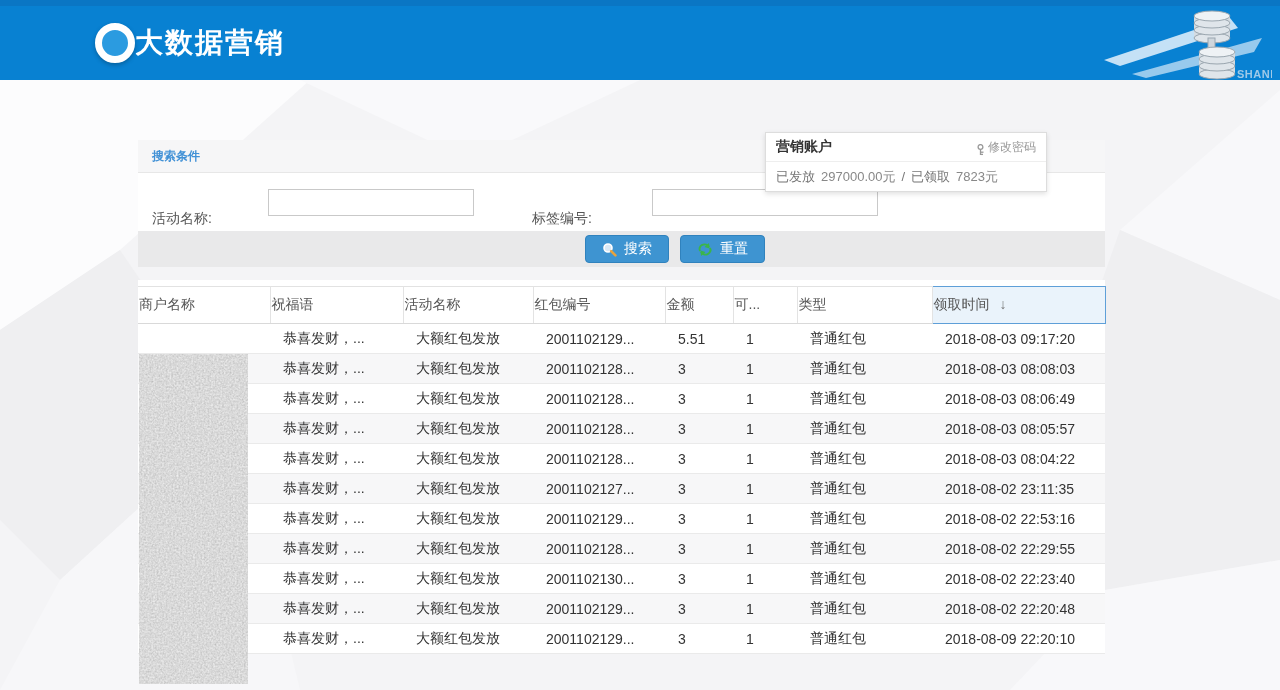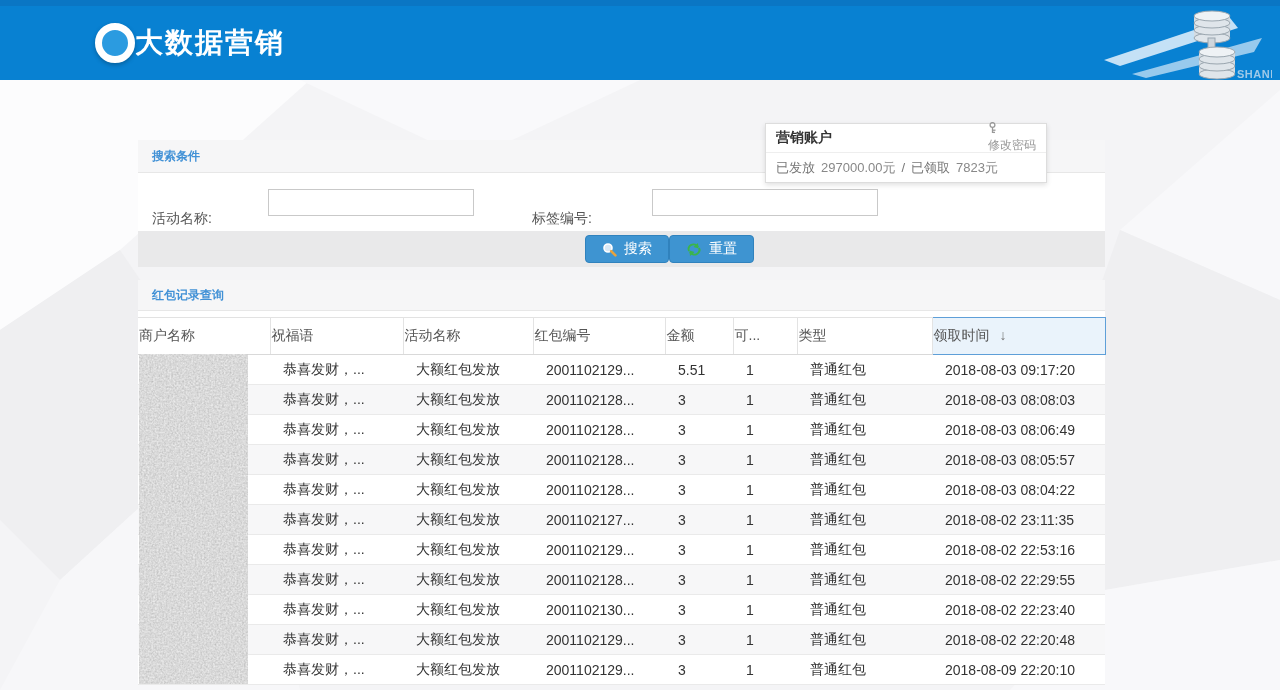--- a/index.html
+++ b/index.html
@@ -25,30 +25,30 @@
     box-shadow:0 2px 4px rgba(0,0,0,.25);
     margin-left:95px;
   }
   .app-title {
     color:#ffffff; font-size:28px; font-weight:bold; letter-spacing:2px;
   }
   .header-logo { position:absolute; right:8px; top:2px; }
 
   
   .account-panel {
-    position:absolute; left:765px; top:123px; width:282px; height:60px;
+    position:absolute; left:765px; top:132px; width:282px; height:60px;
     background:#ffffff; border:1px solid #ddd; box-shadow:0 2px 5px rgba(0,0,0,.12);
     z-index:20; font-size:13px;
   }
   .account-row1 {
     display:flex; align-items:center; justify-content:space-between;
     height:29px; padding:0 10px; border-bottom:1px solid #eee;
   }
   .account-title { font-size:14px; font-weight:bold; color:#333; }
-  .account-pwd { color:#999; font-size:12px; display:flex; align-items:flex-start; gap:3px; cursor:pointer;flex-direction:column; }
+  .account-pwd { color:#999; font-size:12px; display:flex; align-items:flex-end; gap:3px; cursor:pointer; }
   .account-row2 {
     display:flex; align-items:center; height:29px; padding:0 10px;
     color:#777; gap:6px; white-space:nowrap;
   }
   .account-row2 .num { color:#888; }
 
   
   .content { position:absolute; left:138px; top:140px; width:967px; z-index:10; }
 
   .panel-title-bar {
@@ -64,21 +64,21 @@
   .search-form label { margin-left:14px;margin-top:33px; }
   .search-form .inp {
     border:1px solid #c9c9c9; background:#fff; height:27px; width:206px;
     margin-left:56px; font-size:13px; padding:0 6px;
   }
   .search-form .lbl2 { margin-left:58px; }
   .search-form .inp2 { margin-left:60px; width:226px; }
 
   .button-bar {
     background:#e9e9ea; height:36px; display:flex; align-items:center;
-    padding-left:447px; 
+    padding-left:447px; gap:11px;
   }
   .btn {
     background:#3e94d1; border:1px solid #3082bd; border-radius:4px;
     color:#fff; font-size:14px; height:28px; padding:0 16px;
     display:flex; align-items:center; gap:7px; cursor:pointer;
   }
 
   .section-gap { height:13px; }
 
   
@@ -202,23 +202,20 @@
           <polygon points="4,14 3.5,8.5 8.5,10" fill="#3bb54a"></polygon>
         </svg>
         <span>重置</span>
       </button>
     </div>
   </section>
 
   <div class="section-gap"></div>
 
   <section class="records-section">
-    <div class="records-title-bar">
-      <span class="panel-title">红包记录查询</span>
-    </div>
     <div class="table-gap"></div>
 
     <table>
       <colgroup>
         <col style="width:132px">
           <col style="width:133px">
           <col style="width:130px">
           <col style="width:132px">
         <col style="width:68px">
           <col style="width:64px">

